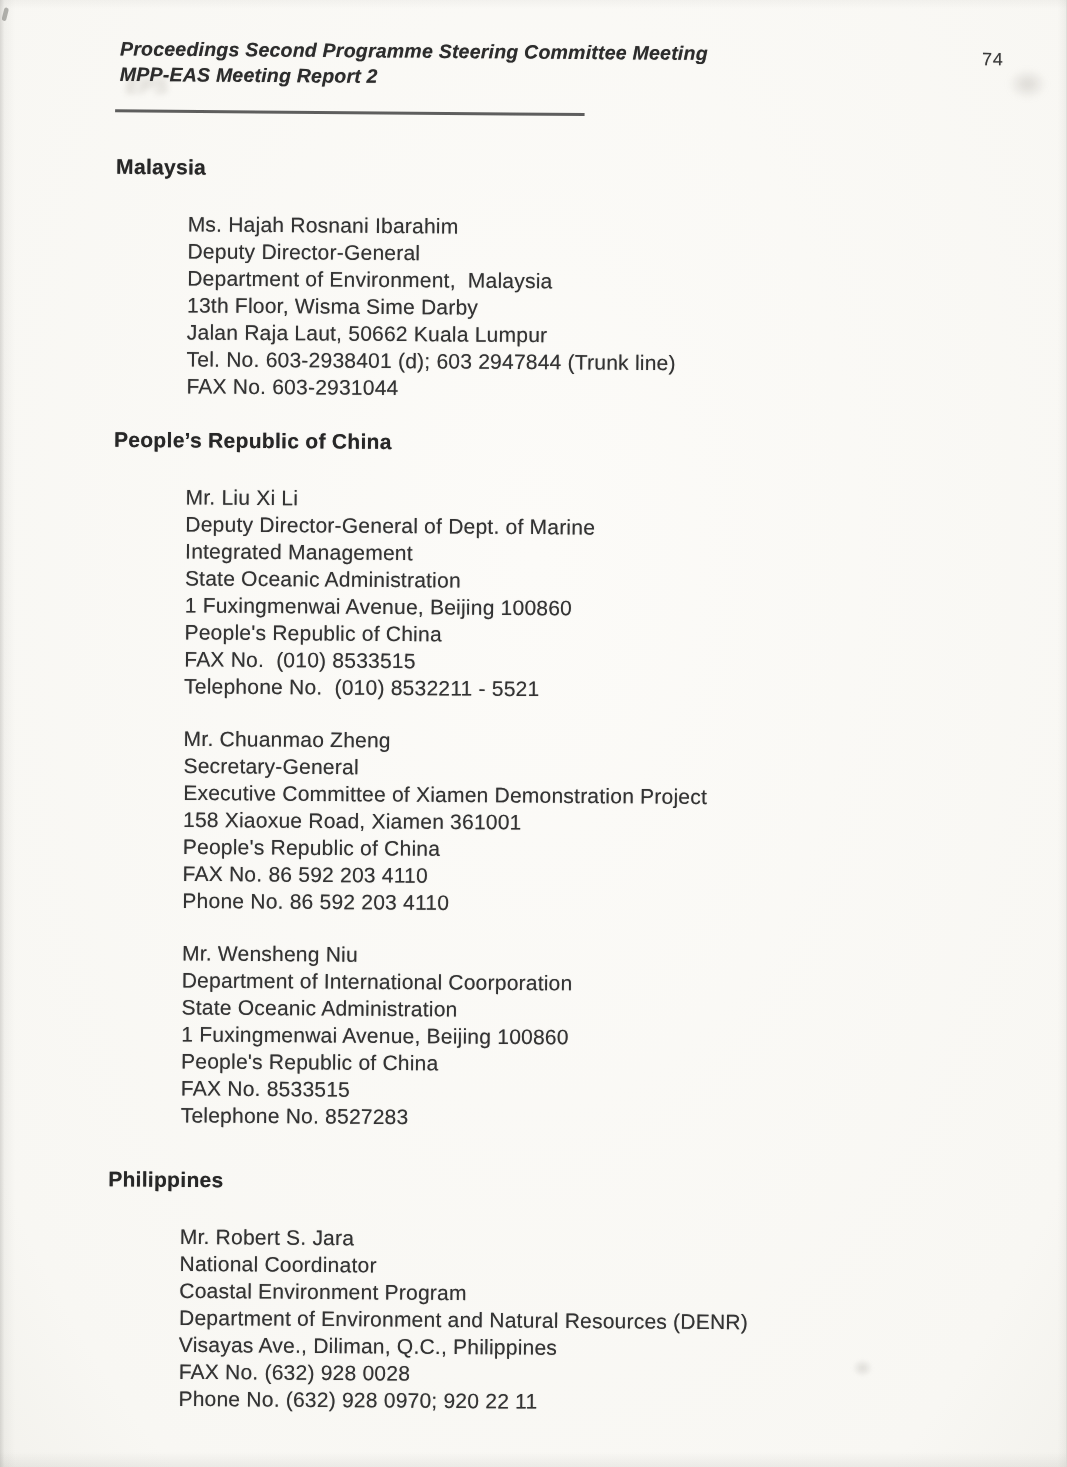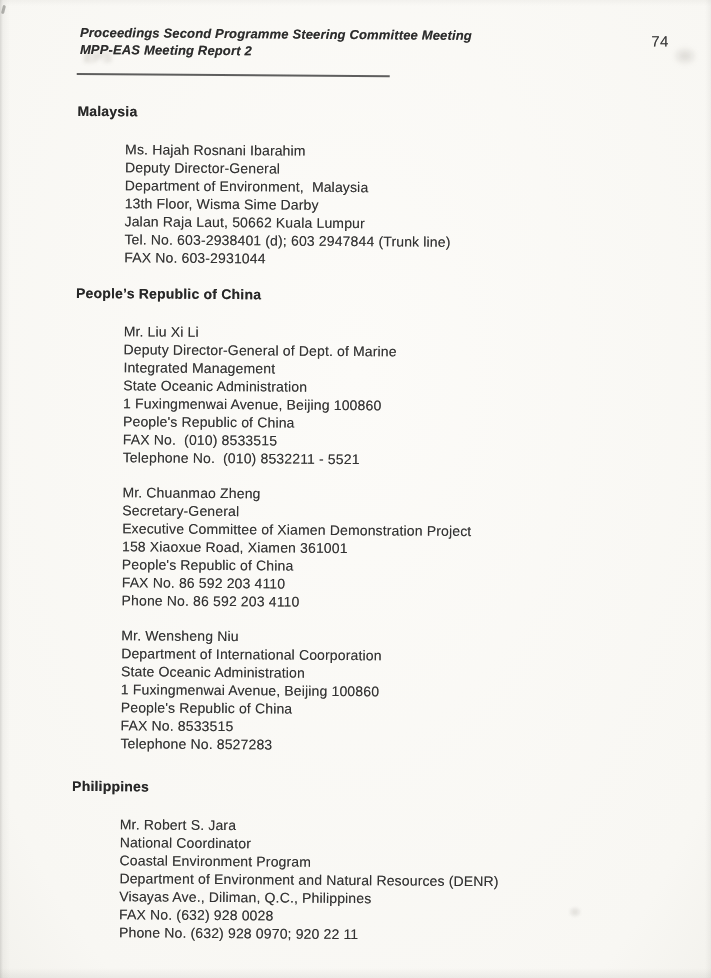--- a/index.html
+++ b/index.html
@@ -40,21 +40,21 @@
     line-height: 17px;
     letter-spacing: 0.15px;
     color: #2c2c2c;
     text-shadow: 0 0 0.5px rgba(44,44,44,0.55);
   }
 
   .page-number {
     position: absolute;
     top: 28px;
     right: 42px;
-    font-size: 15px;
+    font-size: 12px;
     letter-spacing: 0.5px;
     color: #3a3a3a;
     text-shadow: 0 0 0.5px rgba(58,58,58,0.5);
     text-align: right;
   }
 
   .rule {
     margin: 15px 0 0 77px;
     width: 313px;
     height: 0;

